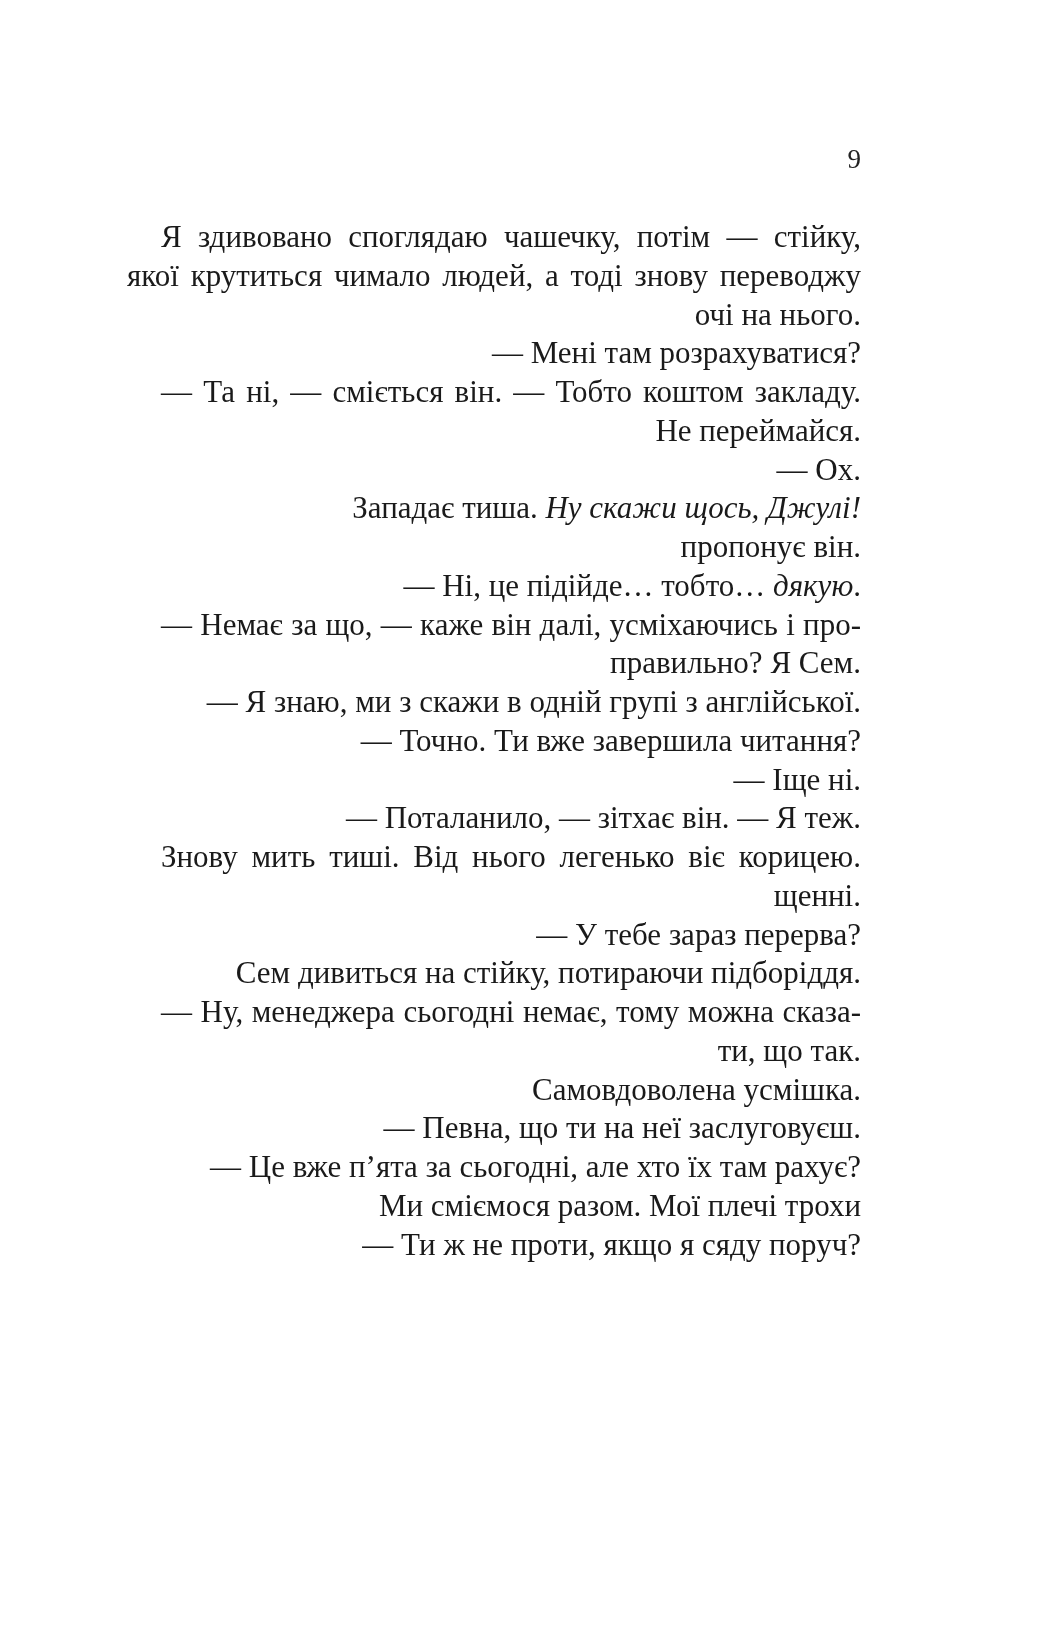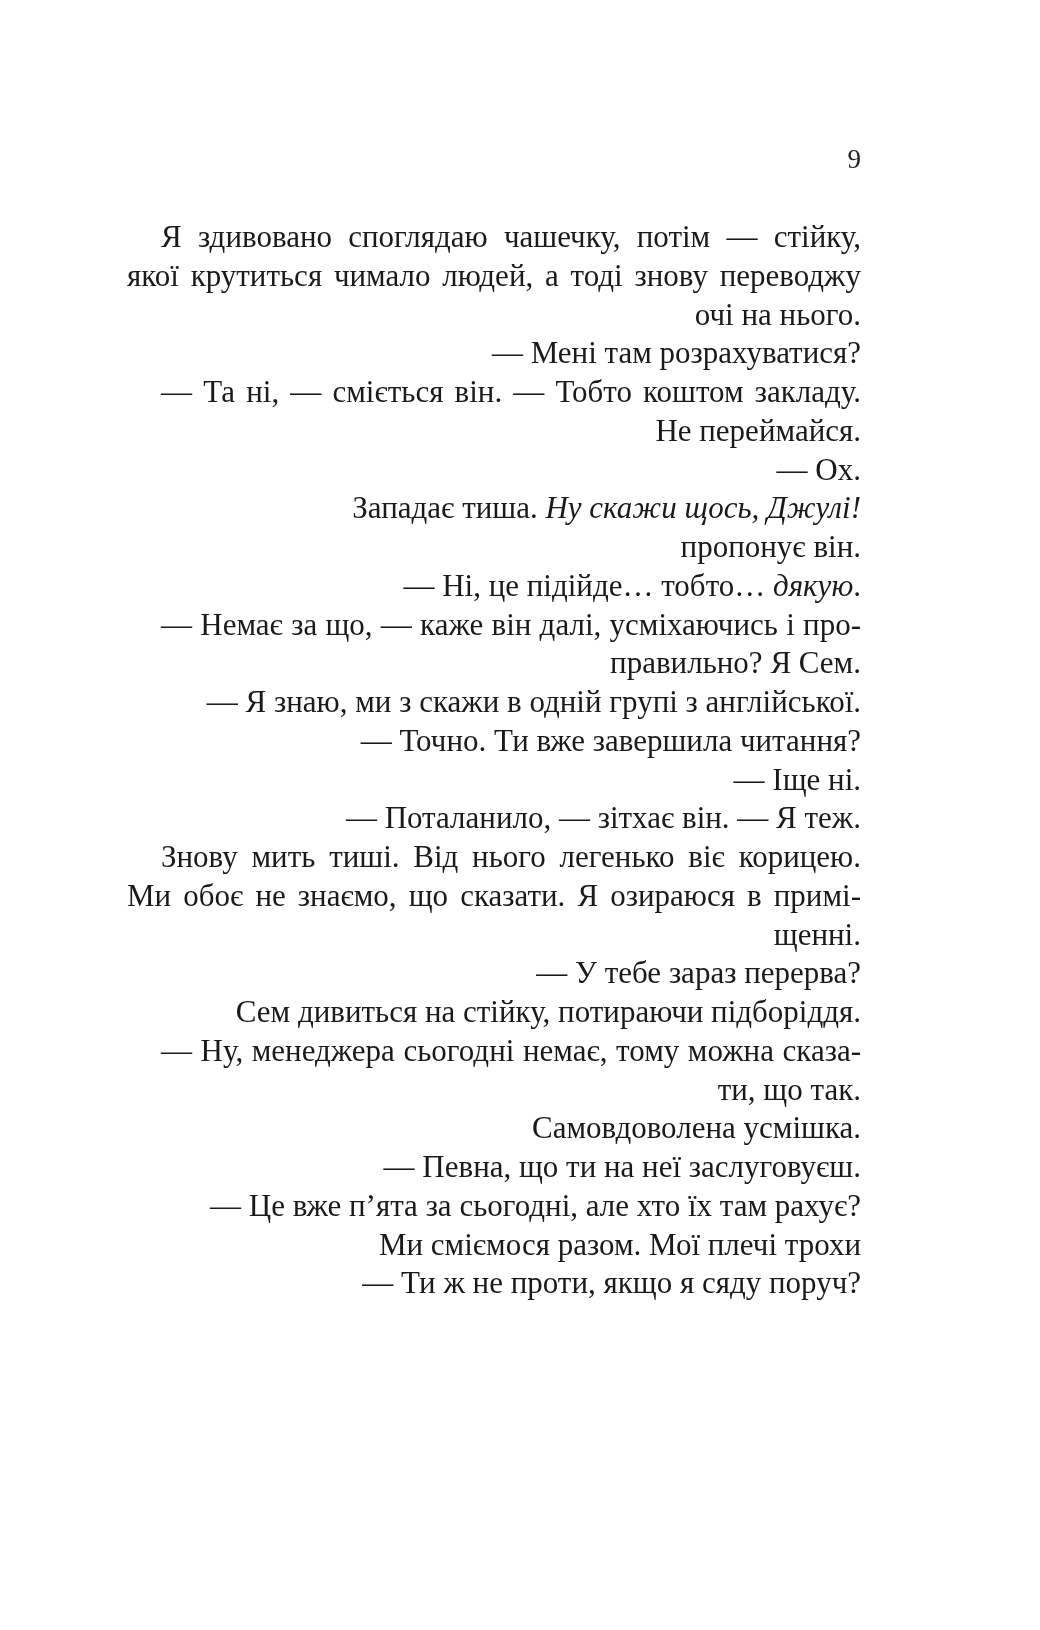--- a/index.html
+++ b/index.html
@@ -49,21 +49,20 @@
       <div class="line indent"><span class="">Западає тиша. </span><span class="italic">Ну скажи щось, Джулі!</span></div>
       <div class="line"><span class="">пропонує він.</span></div>
       <div class="line indent"><span class="">— Ні, це підійде… тобто… </span><span class="italic">дякую</span><span class="">.</span></div>
       <div class="line indent justify"><span class="">— Немає за що, — каже він далі, усміхаючись і про-</span></div>
       <div class="line"><span class="">правильно? Я Сем.</span></div>
       <div class="line indent"><span class="">— Я знаю, ми з скажи в одній групі з англійської.</span></div>
       <div class="line indent"><span class="">— Точно. Ти вже завершила читання?</span></div>
       <div class="line indent"><span class="">— Іще ні.</span></div>
       <div class="line indent"><span class="">— Поталанило, — зітхає він. — Я теж.</span></div>
       <div class="line indent justify"><span class="">Знову мить тиші. Від нього легенько віє корицею.</span></div>
-      <div class="line justify"><span class="">Ми обоє не знаємо, що сказати. Я озираюся в примі-</span></div>
       <div class="line"><span class="">щенні.</span></div>
       <div class="line indent"><span class="">— У тебе зараз перерва?</span></div>
       <div class="line indent"><span class="">Сем дивиться на стійку, потираючи підборіддя.</span></div>
       <div class="line indent justify"><span class="">— Ну, менеджера сьогодні немає, тому можна сказа-</span></div>
       <div class="line"><span class="">ти, що так.</span></div>
       <div class="line indent"><span class="">Самовдоволена усмішка.</span></div>
       <div class="line indent"><span class="">— Певна, що ти на неї заслуговуєш.</span></div>
       <div class="line indent"><span class="">— Це вже п’ята за сьогодні, але хто їх там рахує?</span></div>
       <div class="line indent"><span class="">Ми сміємося разом. Мої плечі трохи розслабляються.</span></div>
       <div class="line indent"><span class="">— Ти ж не проти, якщо я сяду поруч?</span></div>

